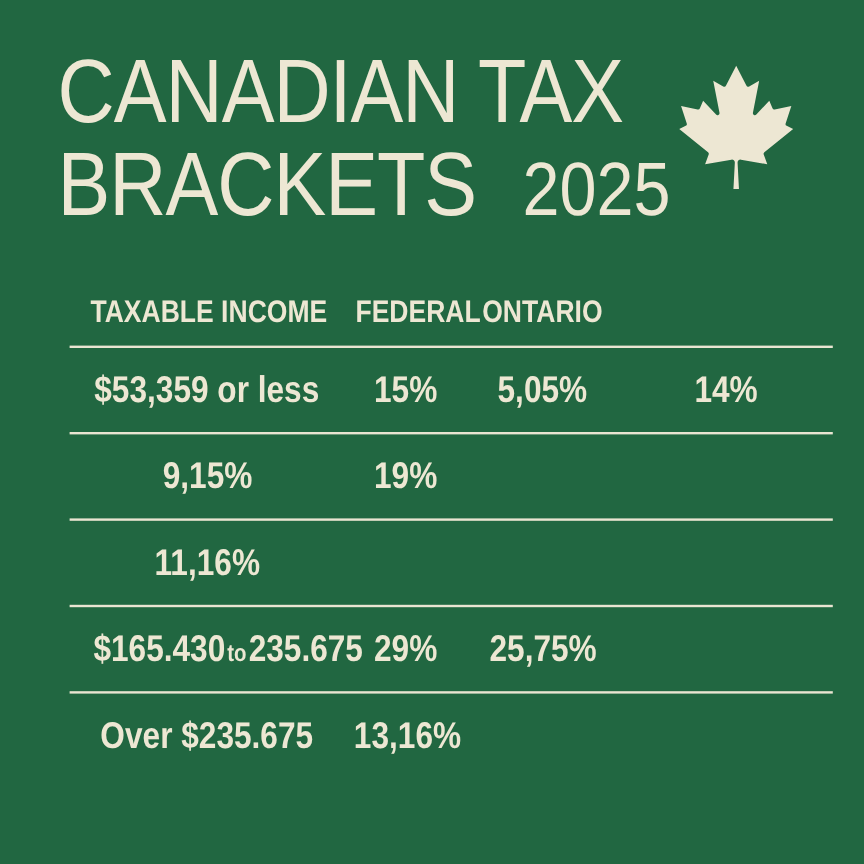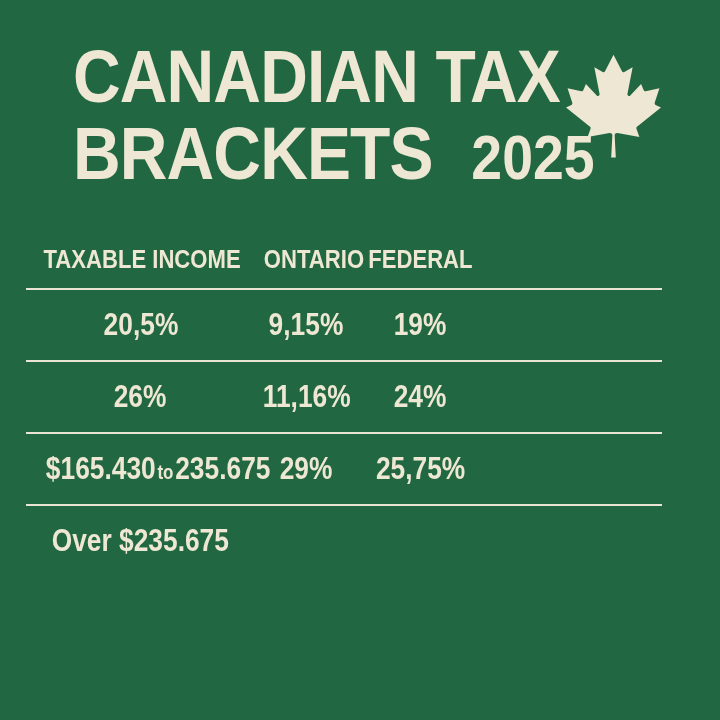--- a/index.html
+++ b/index.html
@@ -16,23 +16,23 @@
     position: relative;
     width: 720px;
     height: 720px;
     background: #216741;
     color: #EDE7D3;
   }
 
   
   .title-block {
     position: absolute;
-    left: 73px;
+    left: 48px;
     top: 38px;
-    font-weight: bold;
+    font-weight: normal;
     font-size: 75px;
     line-height: 77px;
     letter-spacing: -1px;
     white-space: nowrap;
   }
   .title-line {
     display: block;
     transform: scaleX(0.88);
     transform-origin: left top;
   }
@@ -49,21 +49,21 @@
     top: 52px;
     width: 97px;
     height: 108px;
     color: #EDE7D3;
   }
   .leaf svg { width: 100%; height: 100%; display: block; }
 
   
   .tax-table {
     position: absolute;
-    left: 26px;
+    left: 58px;
     top: 230px;
     width: 636px;
   }
   .t-row {
     display: grid;
     grid-template-columns: 36% 16% 20% 28%;
     align-items: center;
   }
   .t-header {
     height: 58px;
@@ -109,64 +109,72 @@
     </svg>
   </div>
 
   <div class="tax-table">
 
     <div class="t-row t-header">
       <div class="cell">
         <span class="squeeze">TAXABLE INCOME</span>
       </div>
       <div class="cell">
-        <span class="squeeze">ONTARIO</span>
+        <span class="squeeze">FEDERAL</span>
       </div>
       <div class="cell">
-        <span class="squeeze">FEDERAL</span>
+        <span class="squeeze">ONTARIO</span>
       </div>
     </div>
 
+    <div class="t-row t-data">
+      <div class="cell">
+        <span class="squeeze">$53,359 or less</span>
+      </div>
+      <div class="cell">
+        <span class="squeeze">15%</span>
+      </div>
+      <div class="cell">
+        <span class="squeeze">5,05%</span>
+      </div>
+      <div class="cell">
+        <span class="squeeze">14%</span>
+      </div>
+    </div>
 
     <div class="t-row t-data">
-      <div class="cell">
-        <span class="squeeze">20,5%</span>
-      </div>
       <div class="cell">
         <span class="squeeze">9,15%</span>
       </div>
       <div class="cell">
         <span class="squeeze">19%</span>
       </div>
     </div>
 
     <div class="t-row t-data">
       <div class="cell">
-        <span class="squeeze">26%</span>
-      </div>
-      <div class="cell">
         <span class="squeeze">11,16%</span>
-      </div>
-      <div class="cell">
-        <span class="squeeze">24%</span>
       </div>
     </div>
 
     <div class="t-row t-data">
       <div class="cell">
         <span class="squeeze"><span>$165.430</span><span class="to-word">to</span><span>235.675</span></span>
       </div>
       <div class="cell">
         <span class="squeeze">29%</span>
       </div>
       <div class="cell">
         <span class="squeeze">25,75%</span>
       </div>
     </div>
 
     <div class="t-row t-data last">
       <div class="cell">
         <span class="squeeze">Over $235.675</span>
       </div>
+      <div class="cell">
+        <span class="squeeze">13,16%</span>
+      </div>
     </div>
 
   </div>
 </div>
 
 </body></html>

